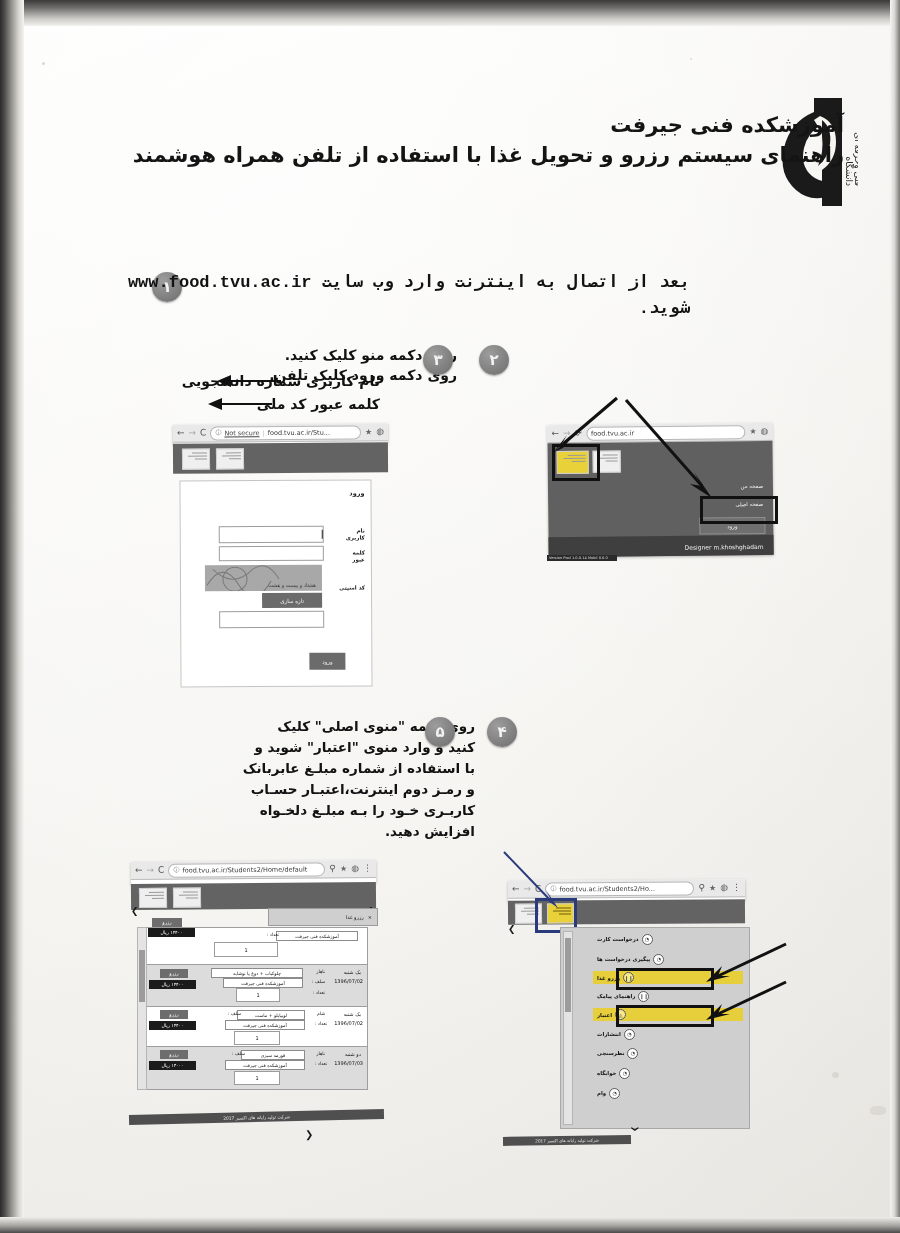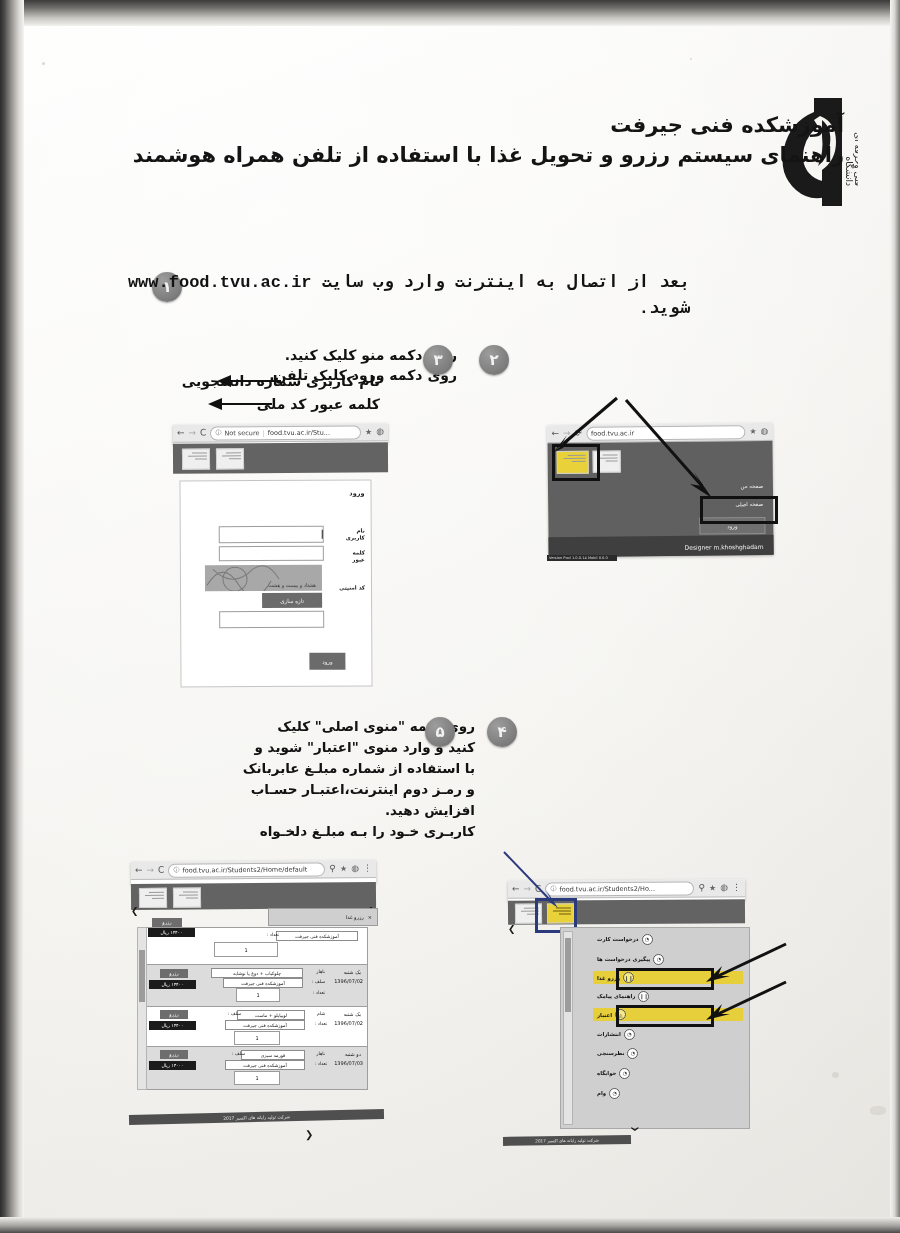--- a/index.html
+++ b/index.html
@@ -41,21 +41,21 @@
 
   
   .browser{position:absolute;background:#ffffff;box-shadow:0 1px 3px rgba(0,0,0,.28);}
   .bbar{display:flex;align-items:center;gap:4px;height:17px;background:#e9e9e9;
         border-bottom:1px solid #bdbdbd;padding:0 4px;direction:ltr;}
   .bicon{font-size:9px;color:#555;line-height:1;}
   .omni{flex:1;height:12px;background:#fff;border:1px solid #b6b6b6;border-radius:7px;
         font-size:6.5px;color:#3a3a3a;display:flex;align-items:center;padding:0 4px;gap:3px;
         white-space:nowrap;overflow:hidden;}
   .omni .lock{font-size:6px;color:#666;}
-  .omni .ns{color:#444;}
+  .omni .ns{color:#444;text-decoration:underline;}
   .omni .sep{color:#bbb;}
   .star{font-size:8px;color:#666;}
   .bdark{background:#606060;}
   .tile{background:#efefef;border:1px solid #cfcfcf;}
   .tile-lines{display:flex;flex-direction:column;gap:2px;padding:3px 2px;}
   .tile-lines i{display:block;height:1px;background:#9a9a9a;}
 
   .mark-box{position:absolute;border:3px solid #111;}
   .arrow-svg{position:absolute;pointer-events:none;}
   .yellow{background:#e9d13a;}
@@ -265,22 +265,22 @@
 
     <div class="btn-dark" style="left:128px;top:172px;width:36px;height:17px;">ورود</div>
   </div>
 
   <div class="step-num" style="left:487px;top:717px;">۴</div>
   <div class="step-text" style="right:425px;top:716px;width:345px;font-size:13.5px;line-height:1.55;">
     <div>روی دکمه "منوی اصلی" کلیک</div>
     <div>کنید و وارد منوی "اعتبار" شوید و</div>
     <div>با استفاده از شماره مبلـغ عابربانک</div>
     <div>و رمـز دوم اینترنت،اعتبـار حسـاب</div>
+    <div>کاربـری خـود را بـه مبلـغ دلخـواه</div>
     <div>افزایش دهید.</div>
-    <div>کاربـری خـود را بـه مبلـغ دلخـواه</div>
   </div>
 
   <div class="step-num" style="left:425px;top:717px;">۵</div>
 
   <div class="browser" style="left:131px;top:861px;width:245px;height:23px;transform:rotate(-0.5deg);">
     <div class="bbar">
       <span class="bicon">←</span>
       <span class="bicon" style="opacity:.45;">→</span>
       <span class="bicon">C</span>
       <span class="omni">

